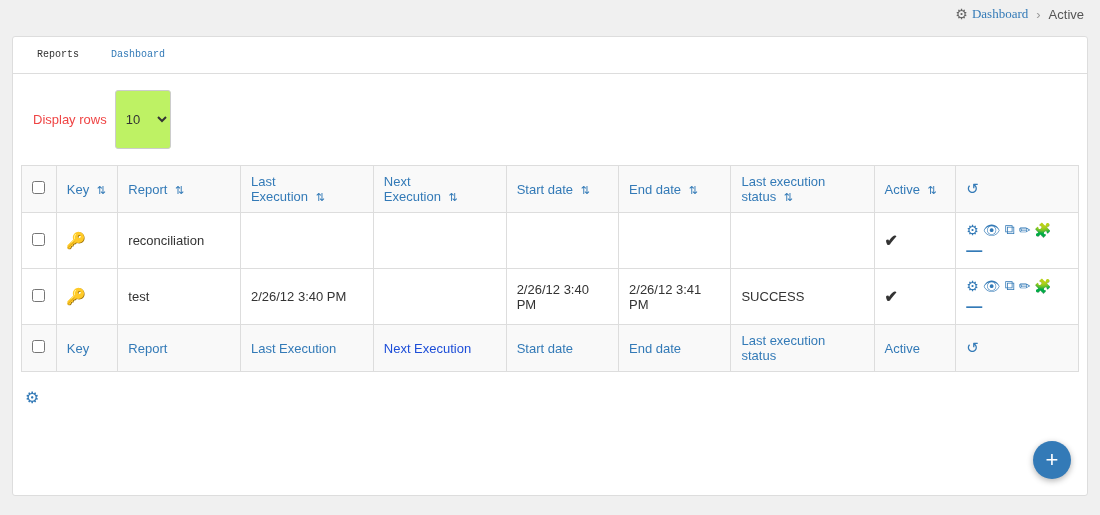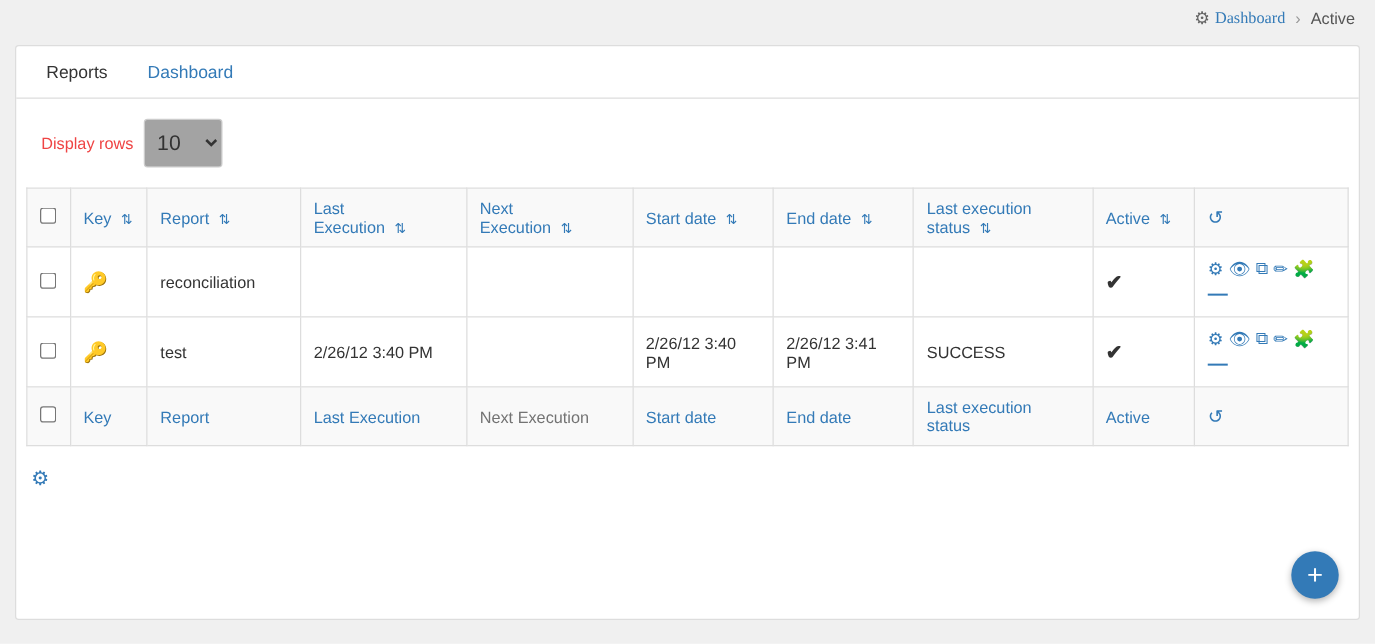--- a/index.html
+++ b/index.html
@@ -29,48 +29,49 @@
     }
 
     .tabs {
       display: flex;
       border-bottom: 1px solid #ddd;
       padding: 0 8px;
     }
     .tab {
       padding: 12px 16px;
       cursor: pointer;
-      font-size: 14px;
+      font-size: 10px;
       color: #555;
       border-bottom: 2px solid transparent;
       margin-bottom: -1px;
+      font-family: Liberation Mono, monospace;
     }
     .tab.active {
       color: #333;
       border-bottom: 2px solid transparent;
       font-weight: normal;
     }
     .tab.templates {
       color: #337ab7;
     }
 
     .toolbar {
       padding: 16px 20px;
       display: flex;
       align-items: center;
       gap: 8px;
     }
     .toolbar label { font-size: 13px; color: #ef4444; }
     .toolbar select {
       border: 1px solid #ccc;
       border-radius: 3px;
-      padding: 8px 6px;
-      font-size: 17px;
+      padding: 20px 6px;
+      font-size: 13px;
       color: #333;
-      background: #a3a3a3;
+      background: #bef264;
     }
 
     .table-container { padding: 0 8px 8px; }
     table { width: 100%; border-collapse: collapse; }
     thead th {
       background: #f9f9f9;
       border: 1px solid #ddd;
       padding: 8px 10px;
       text-align: left;
       font-weight: normal;
@@ -284,21 +285,21 @@
           <td class="key-col">
             <a href="#" style="color:#337ab7;text-decoration:none;">Key</a>
           </td>
           <td class="report-col">
             <a href="#" style="color:#337ab7;text-decoration:none;">Report</a>
           </td>
           <td class="last-exec-col">
             <a href="#" style="color:#337ab7;text-decoration:none;">Last Execution</a>
           </td>
           <td class="next-exec-col">
-            <a href="#" style="color:#737373;text-decoration:none;">Next Execution</a>
+            <a href="#" style="color:#1d4ed8;text-decoration:none;">Next Execution</a>
           </td>
           <td class="start-col">
             <a href="#" style="color:#337ab7;text-decoration:none;">Start date</a>
           </td>
           <td class="end-col">
             <a href="#" style="color:#337ab7;text-decoration:none;">End date</a>
           </td>
           <td class="status-col">
             <a href="#" style="color:#337ab7;text-decoration:none;">Last execution status</a>
           </td>

